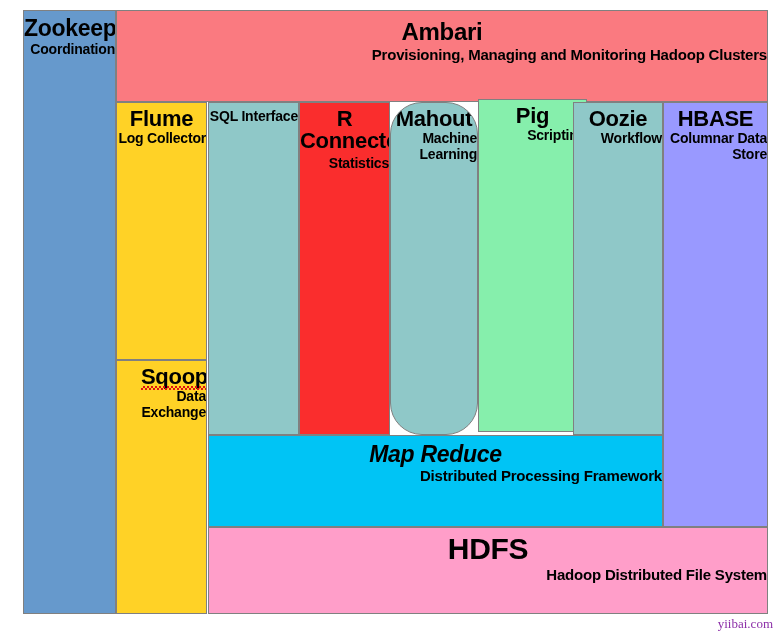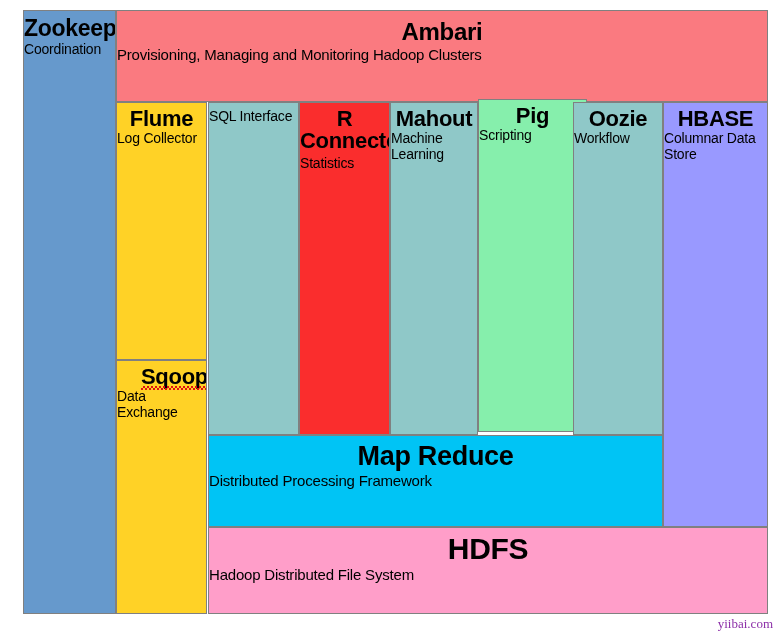--- a/index.html
+++ b/index.html
@@ -35,22 +35,22 @@
   }
 
   .title {
     font-weight: bold;
     line-height: 1.02;
     text-align: center;
     width: 100%;
     letter-spacing: -0.3px;
   }
   .sub {
-    font-weight: normal;
-    text-align: left;
+    font-weight: bold;
+    text-align: right;
     line-height: 1.12;
     width: 100%;
     letter-spacing: -0.2px;
   }
 
   
   #zookeeper {
     left: 23px; top: 10px; width: 93px; height: 604px;
     background: #6699CC;
     padding-top: 6px;
@@ -85,20 +85,21 @@
     background: #8FC8C8;
   }
   #rconn {
     left: 299px; top: 102px; width: 91px; height: 333px;
     background: #FA2D2D;
   }
   #rconn .sub { font-size: 14px; margin-top: 3px; }
   #mahout {
     left: 390px; top: 102px; width: 88px; height: 333px;
     background: #8FC8C8;
+    border-radius: 32px;
   }
   #pig {
     left: 478px; top: 99px; width: 109px; height: 333px;
     background: #86efac;
   }
   #oozie {
     left: 573px; top: 102px; width: 90px; height: 333px;
     background: #8FC8C8;
   }
   #hbase {
@@ -107,21 +108,21 @@
   }
   #hbase .title { font-size: 22px; }
   #hbase .sub   { font-size: 14px; }
 
   
   #mapreduce {
     left: 208px; top: 435px; width: 455px; height: 92px;
     background: #00C4F5;
     padding-top: 7px;
   }
-  #mapreduce .title { font-size: 27px; }
+  #mapreduce .title { font-size: 23px; font-style: italic; }
   #mapreduce .sub   { font-size: 15px; margin-top: 2px; }
 
   
   #hdfs {
     left: 208px; top: 527px; width: 560px; height: 87px;
     background: #FF9EC9;
     padding-top: 6px;
   }
   #hdfs .title { font-size: 30px; }
   #hdfs .sub   { font-size: 15px; margin-top: 2px; }

